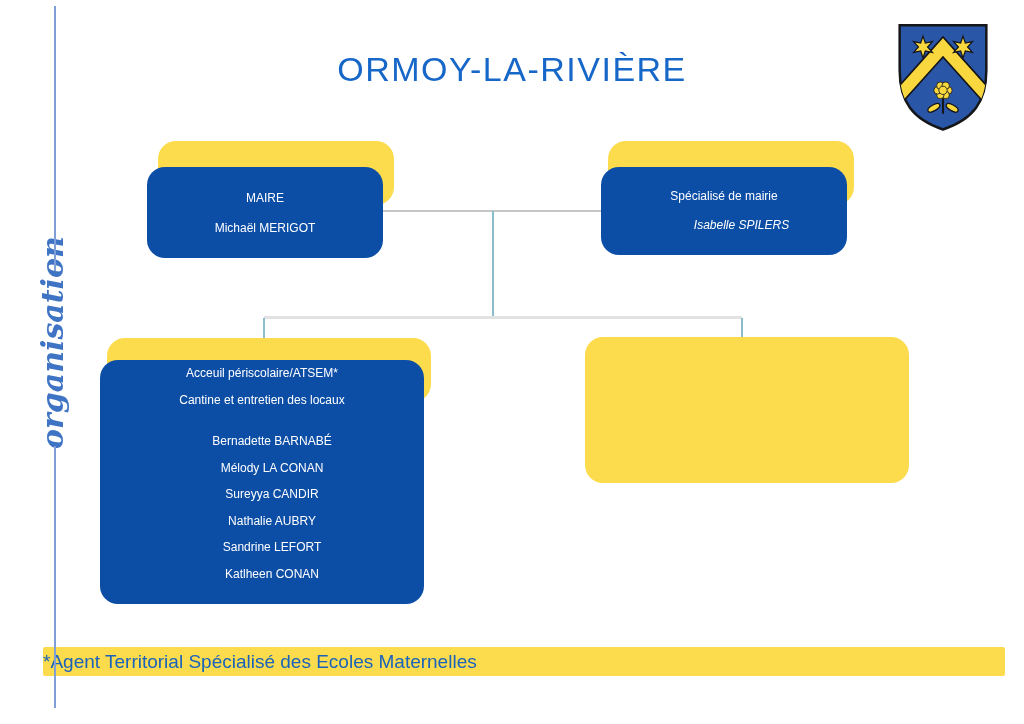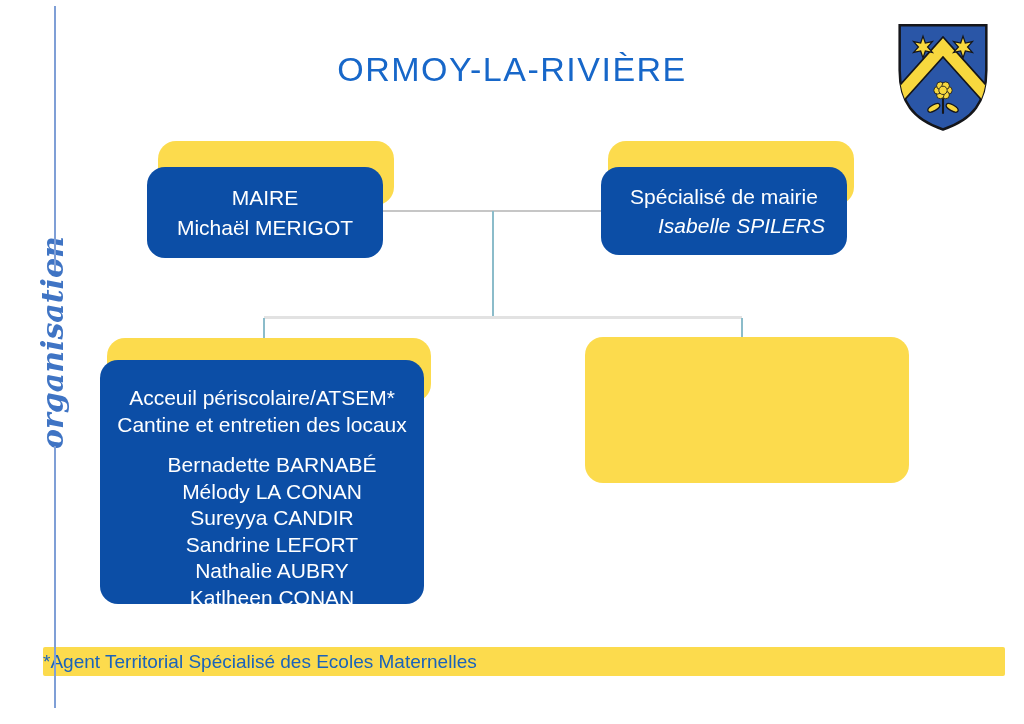--- a/index.html
+++ b/index.html
@@ -55,37 +55,37 @@
   .band {
     position: absolute;
     background: #fcdb4d;
     border-radius: 18px;
   }
   .node {
     position: absolute;
     background: #0c4ea6;
     border-radius: 18px;
     color: #ffffff;
-    font-size: 21px;
+    font-size: 12px;
     text-align: center;
   }
   .node .line { white-space: pre-wrap; }
 
   .band.maire   { left: 158px; top: 141px; width: 236px; height: 64px; }
   .node.maire   { left: 147px; top: 167px; width: 236px; height: 91px;
                   display: flex; flex-direction: column; justify-content: center; line-height: 30px; }
 
   .band.secretaire { left: 608px; top: 141px; width: 246px; height: 64px; }
   .node.secretaire { left: 601px; top: 167px; width: 246px; height: 88px;
                      display: flex; flex-direction: column; justify-content: center; line-height: 29px; }
   .node.secretaire .member { font-style: italic; padding-left: 35px; }
 
   .band.periscolaire { left: 107px; top: 338px; width: 324px; height: 64px; }
   .node.periscolaire { left: 100px; top: 360px; width: 324px; height: 244px;
-                       padding-top: 24px; line-height: 27px; }
+                       padding-top: 0; line-height: 27px; }
   .node.periscolaire .members { margin-top: 14px; line-height: 26.5px; margin-left: 20px; }
 
   .band.technique { left: 585px; top: 337px; width: 324px; height: 146px; }
   .node.technique { left: 578px; top: 360px; width: 324px; height: 120px;
                     padding-top: 8px; line-height: 27px; }
   .node.technique .members { margin-top: 8px; line-height: 26.5px; }
 
   
   .banner {
     position: absolute;
@@ -159,22 +159,22 @@
   </div>
 
   <div class="band periscolaire"></div>
   <div class="node periscolaire">
     <div class="line">Acceuil périscolaire/ATSEM*</div>
     <div class="line">Cantine et entretien des locaux</div>
     <div class="members">
       <div class="line">Bernadette BARNABÉ</div>
       <div class="line">Mélody LA CONAN</div>
       <div class="line">Sureyya CANDIR</div>
+      <div class="line">Nathalie AUBRY</div>
       <div class="line">Sandrine LEFORT</div>
-      <div class="line">Nathalie AUBRY</div>
       <div class="line">Katlheen CONAN</div>
     </div>
   </div>
 
   <div class="band technique"></div>
 
   <div class="banner">
     <span>*Agent Territorial Spécialisé des Ecoles Maternelles</span>
   </div>
 

